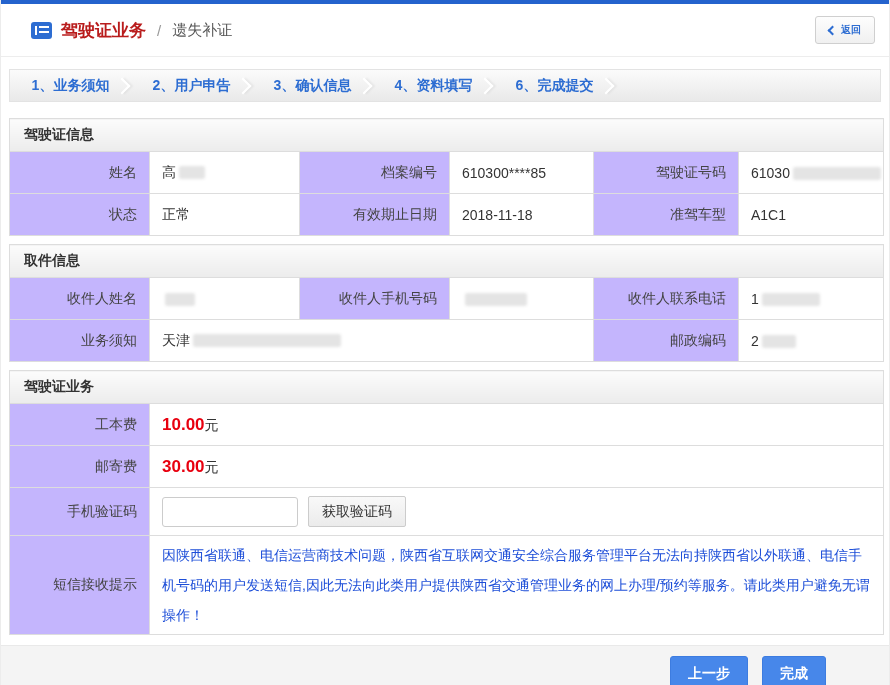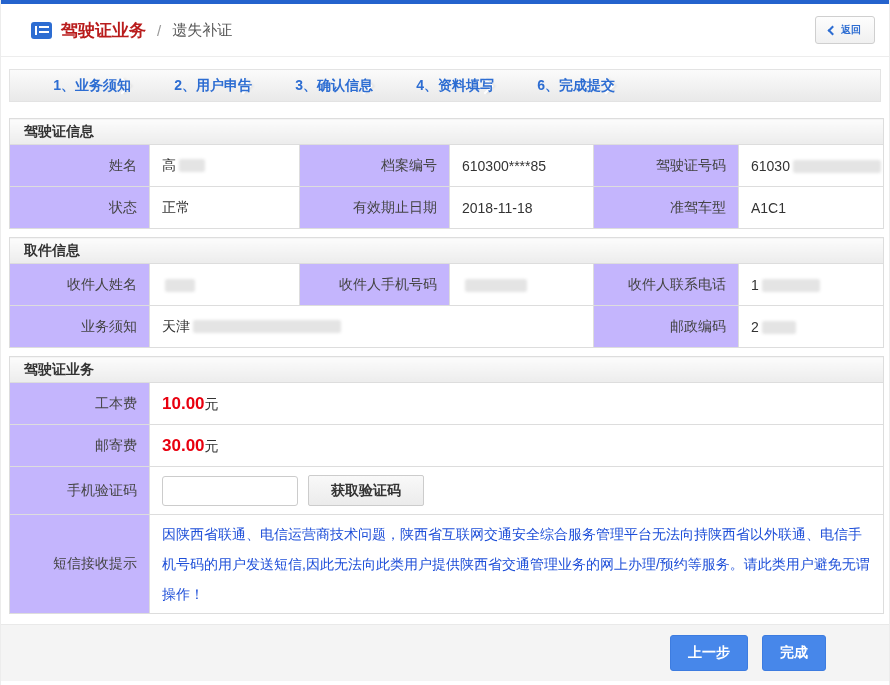--- a/index.html
+++ b/index.html
@@ -45,21 +45,21 @@
     transform:rotate(45deg); display:inline-block;
   }
   
   .wizard-wrap { padding:12px 8px 16px 8px; }
   .wizard {
     height:33px; display:flex;
     background:linear-gradient(#fbfbfb,#e9e9e9);
     border:1px solid #e3e3e3;
   }
   .step {
-    width:121px; position:relative; display:flex; align-items:center; justify-content:flex-end;
+    width:121px; position:relative; display:flex; align-items:center; justify-content:center;
     cursor:pointer;
   }
   .step-label { color:#2d6dd2; font-weight:bold; font-size:14px; position:relative; z-index:4; }
   .step::after {
     content:""; position:absolute; right:3px; top:50%; width:10px; height:10px;
     border-top:2px solid #fff; border-right:2px solid #fff;
     transform:translateY(-50%) rotate(45deg);
     box-shadow:2px -2px 2px rgba(0,0,0,0.05);
     z-index:3;
   }
@@ -70,44 +70,44 @@
     z-index:2;
   }
   .step.active::after { right:-8px; }
   .step.active .step-label { color:#fff; }
   .wizard-spacer { flex:1; }
   
   .section { margin:0 8px 8px 8px; }
   table { border-collapse:collapse; width:874px; table-layout:fixed; }
   .section-title-row td {
     background:linear-gradient(#fcfcfc,#ececec);
-    border:1px solid #ddd; height:26px;
+    border:1px solid #ddd; height:33px;
     font-weight:bold; color:#333; padding-left:14px; font-size:14px;
   }
   td { border:1px solid #ddd; height:42px; font-size:14px; }
   td.lbl {
     background:#c4b5fd; color:#444; text-align:right; padding-right:12px;
   }
   td.val { background:#fff; color:#333; text-align:left; padding-left:12px; }
   .redact {
     display:inline-block; height:13px; background:#e4e4e4; border-radius:2px;
     vertical-align:middle; margin-left:3px; filter:blur(1.5px);
   }
   
   .fee-amount { color:#e8000f; font-weight:bold; font-size:17px; }
   .fee-unit { color:#333; font-size:14px; }
   tr.code-row td { height:48px; }
   .code-input {
     width:136px; height:30px; border:1px solid #ccc; border-radius:3px;
     padding:0 6px; font-size:14px; vertical-align:middle;
   }
   .code-btn {
-    height:31px; margin-left:6px; padding:0 22px; vertical-align:middle;
+    height:31px; margin-left:6px; padding:0 13px; vertical-align:middle;
     background:linear-gradient(#f9f9f9,#ebebeb); border:1px solid #ccc; border-radius:2px;
-    font-size:14px; font-weight:bold; color:#333; cursor:pointer;
+    font-size:14px; font-weight:normal; color:#333; cursor:pointer;
     font-family:"Liberation Sans","DejaVu Sans",sans-serif;
   }
   tr.notice-row td { height:69px; }
   .notice-text {
     color:#1d4ed8; font-size:14px; line-height:30px; display:block;
     padding:4px 10px 4px 0;
   }
   
   .footer {
     margin-top:10px; height:57px; background:#f4f4f4; border-top:1px solid #e9e9e9;

